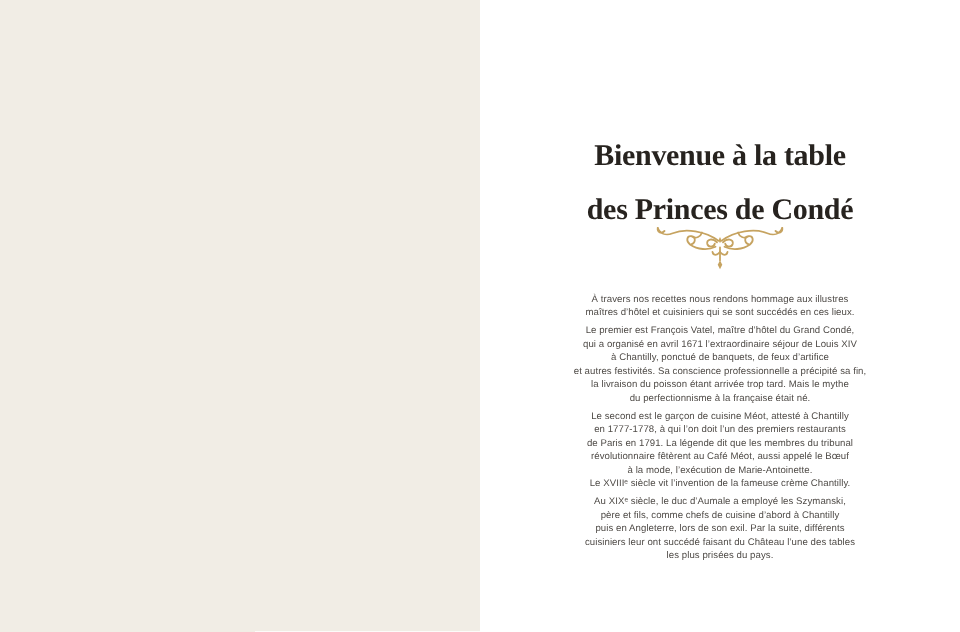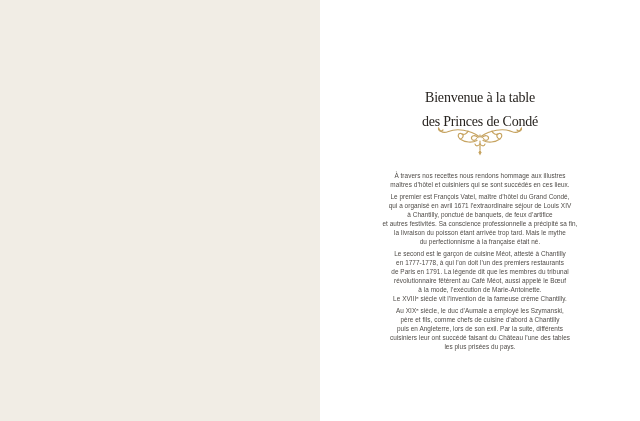--- a/index.html
+++ b/index.html
@@ -19,23 +19,23 @@
   .content {
     position: absolute;
     top: 86px;
     left: 50%;
     transform: translateX(-50%);
     width: 252px;
     text-align: center;
   }
   .title {
     font-family: "Liberation Serif", serif;
-    font-weight: 400;
-    font-size: 14px;
-    line-height: 24px;
+    font-weight: 700;
+    font-size: 20px;
+    line-height: 36px;
     letter-spacing: -0.2px;
     color: var(--title-text);
     white-space: pre-line;
   }
   .ornament {
     margin: -8px auto 14px auto;
     width: 88px;
     height: 32px;
     color: var(--ornament-gold);
   }

